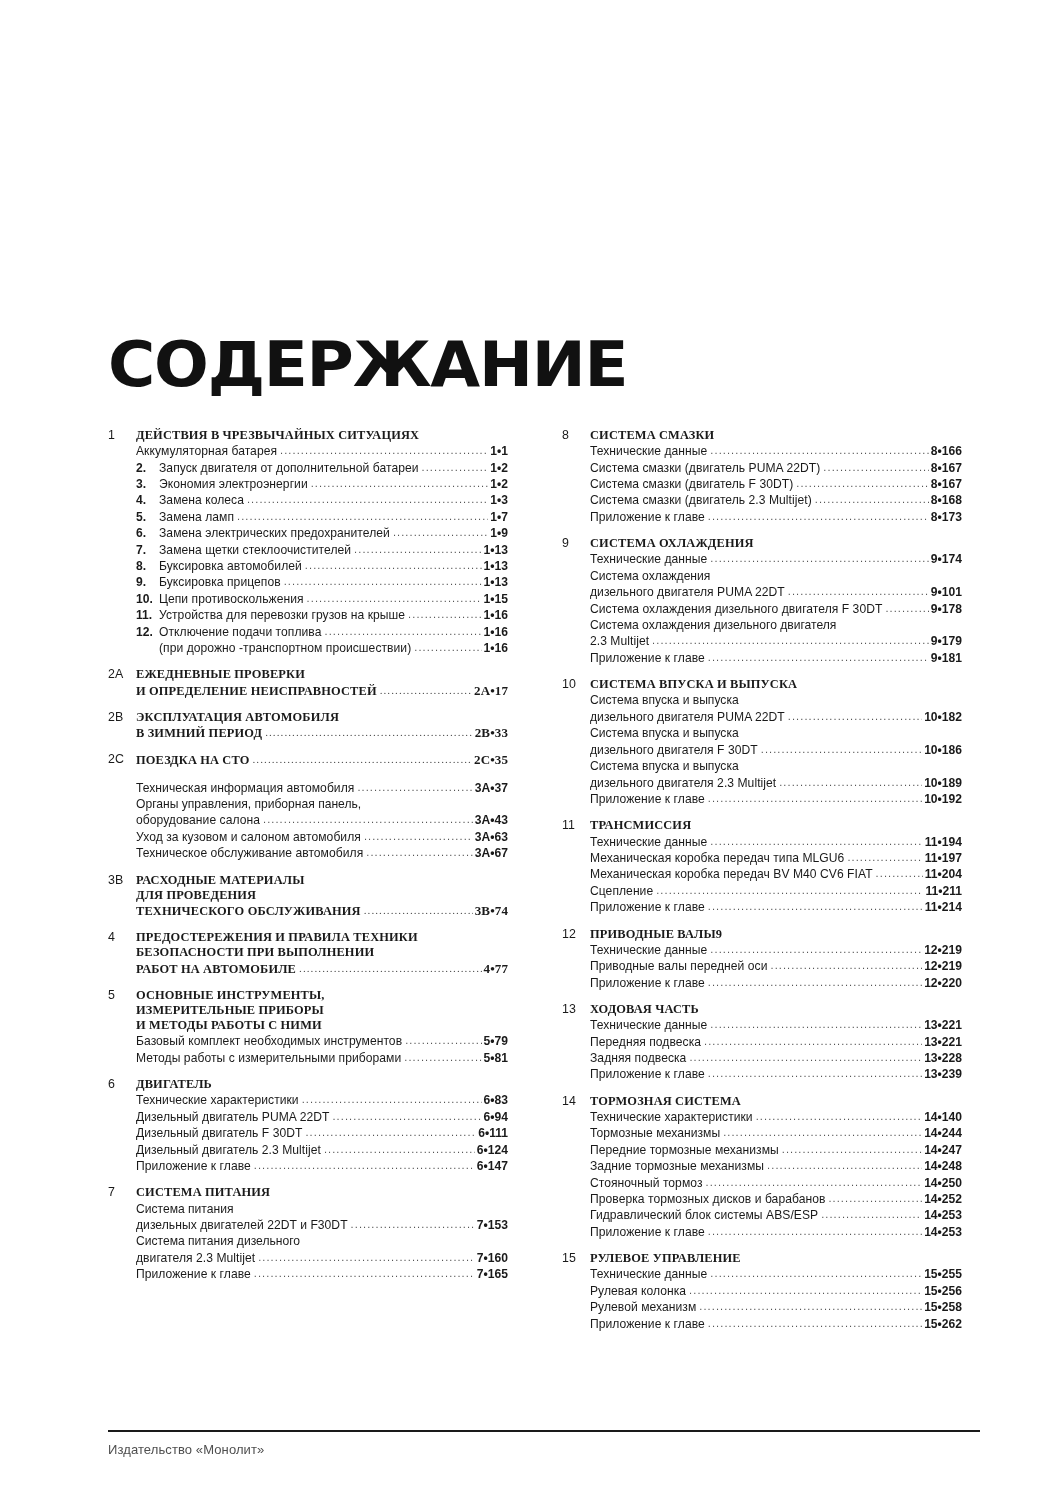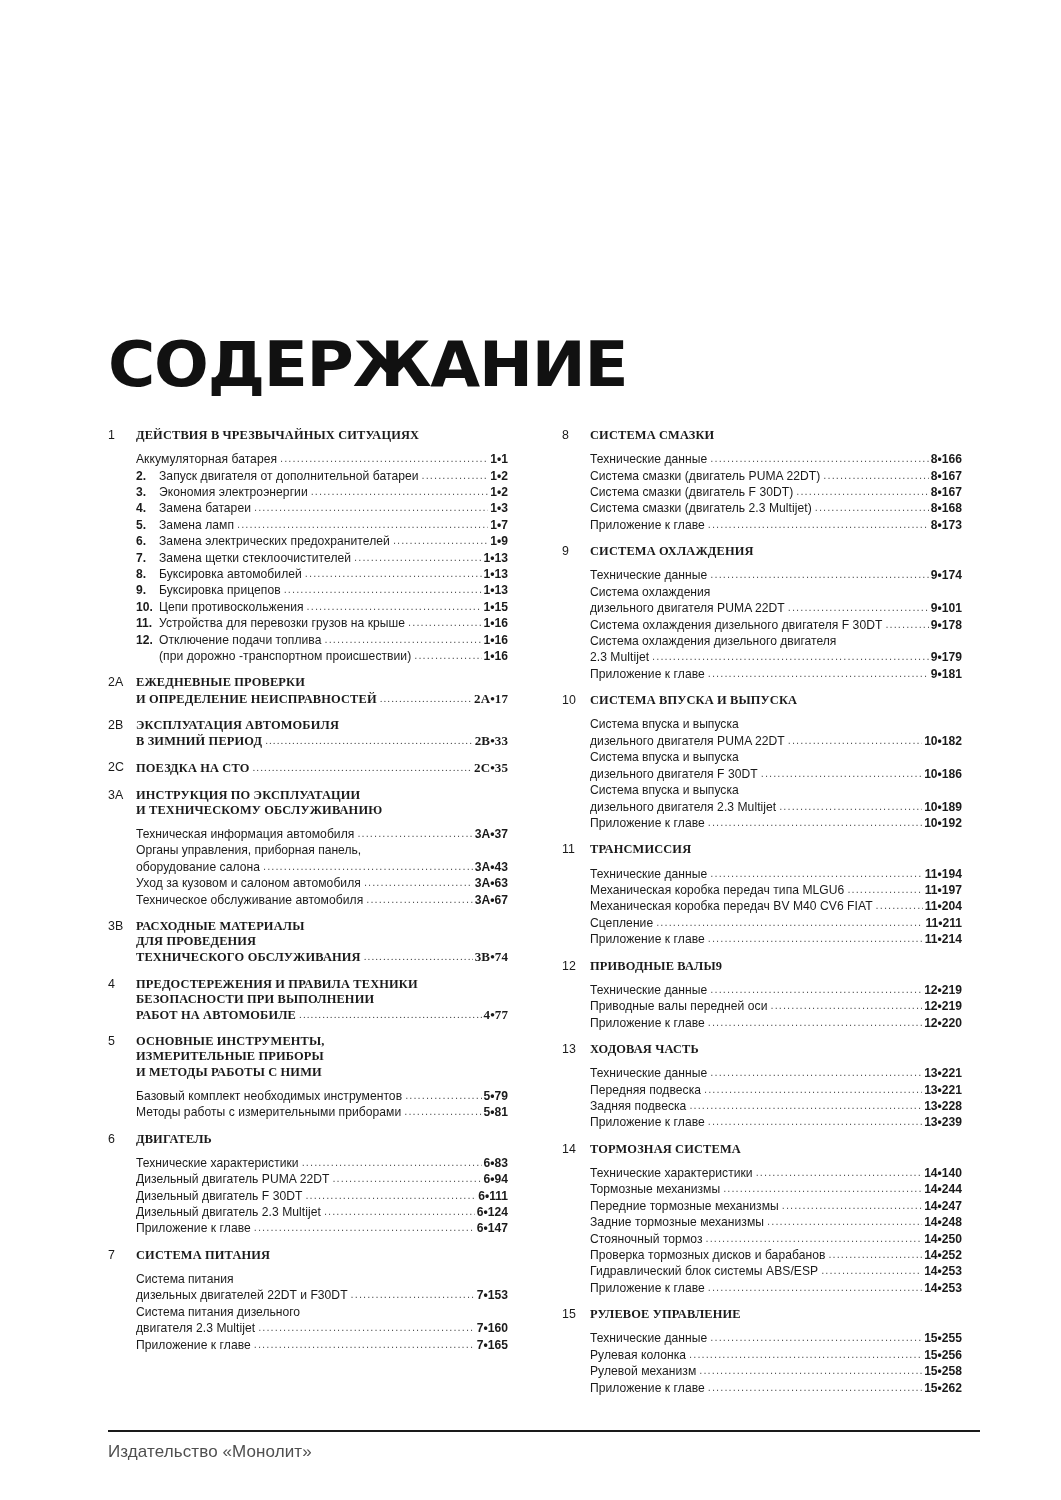--- a/index.html
+++ b/index.html
@@ -101,21 +101,21 @@
   }
   .head-line .pg {
     flex: 0 0 auto;
     font-weight: bold;
     font-size: 13px;
   }
 
   
   .entries {
     margin-left: 28px;
-    margin-top: 8px;
+    margin-top: 0px;
   }
   .entry {
     display: flex;
     align-items: baseline;
     font-size: 12.1px;
     line-height: 16.4px;
     white-space: nowrap;
   }
   .entry.nopage { }
   .entry .num {
@@ -153,21 +153,21 @@
     left: 108px;
     top: 1414px;
     width: 872px;
     height: 2px;
     background: #1a1a1a;
   }
   .footer-text {
     position: absolute;
     left: 108px;
     top: 1426px;
-    font-size: 17px;
+    font-size: 13px;
     color: #4f4f4f;
     letter-spacing: 0.1px;
   }
 </style>
 </head>
 <body>
 
 <div class="page">
 
   <div class="toc-title">СОДЕРЖАНИЕ</div>
@@ -196,21 +196,21 @@
               <span class="pg">1•2</span>
             </div>
             <div class="entry">
               <span class="num">3.</span>
               <span class="txt">Экономия электроэнергии</span>
               <span class="dots">................................................................................................................................................................</span>
               <span class="pg">1•2</span>
             </div>
             <div class="entry">
               <span class="num">4.</span>
-              <span class="txt">Замена батареи</span>
+              <span class="txt">Замена колеса</span>
               <span class="dots">................................................................................................................................................................</span>
               <span class="pg">1•3</span>
             </div>
             <div class="entry">
               <span class="num">5.</span>
               <span class="txt">Замена ламп</span>
               <span class="dots">................................................................................................................................................................</span>
               <span class="pg">1•7</span>
             </div>
             <div class="entry">
@@ -298,31 +298,20 @@
             <div class="section-title-lines">
               <div class="head-line">
                 <span class="ht">ПОЕЗДКА НА СТО</span>
                 <span class="dots">................................................................................................................................................................</span>
                 <span class="pg">2C•35</span>
               </div>
             </div>
           </div>
         </div>
         <div class="section">
-          <div class="section-head">
-            <span class="section-num">3A</span>
-            <div class="section-title-lines">
-              <div class="head-line">
-                <span class="ht">ИНСТРУКЦИЯ ПО ЭКСПЛУАТАЦИИ</span>
-              </div>
-              <div class="head-line">
-                <span class="ht">И ТЕХНИЧЕСКОМУ ОБСЛУЖИВАНИЮ</span>
-              </div>
-            </div>
-          </div>
           <div class="entries">
             <div class="entry">
               <span class="txt">Техническая информация автомобиля</span>
               <span class="dots">................................................................................................................................................................</span>
               <span class="pg">3A•37</span>
             </div>
             <div class="entry nopage">
               <span class="cont">Органы управления, приборная панель,</span>
             </div>
             <div class="entry">

